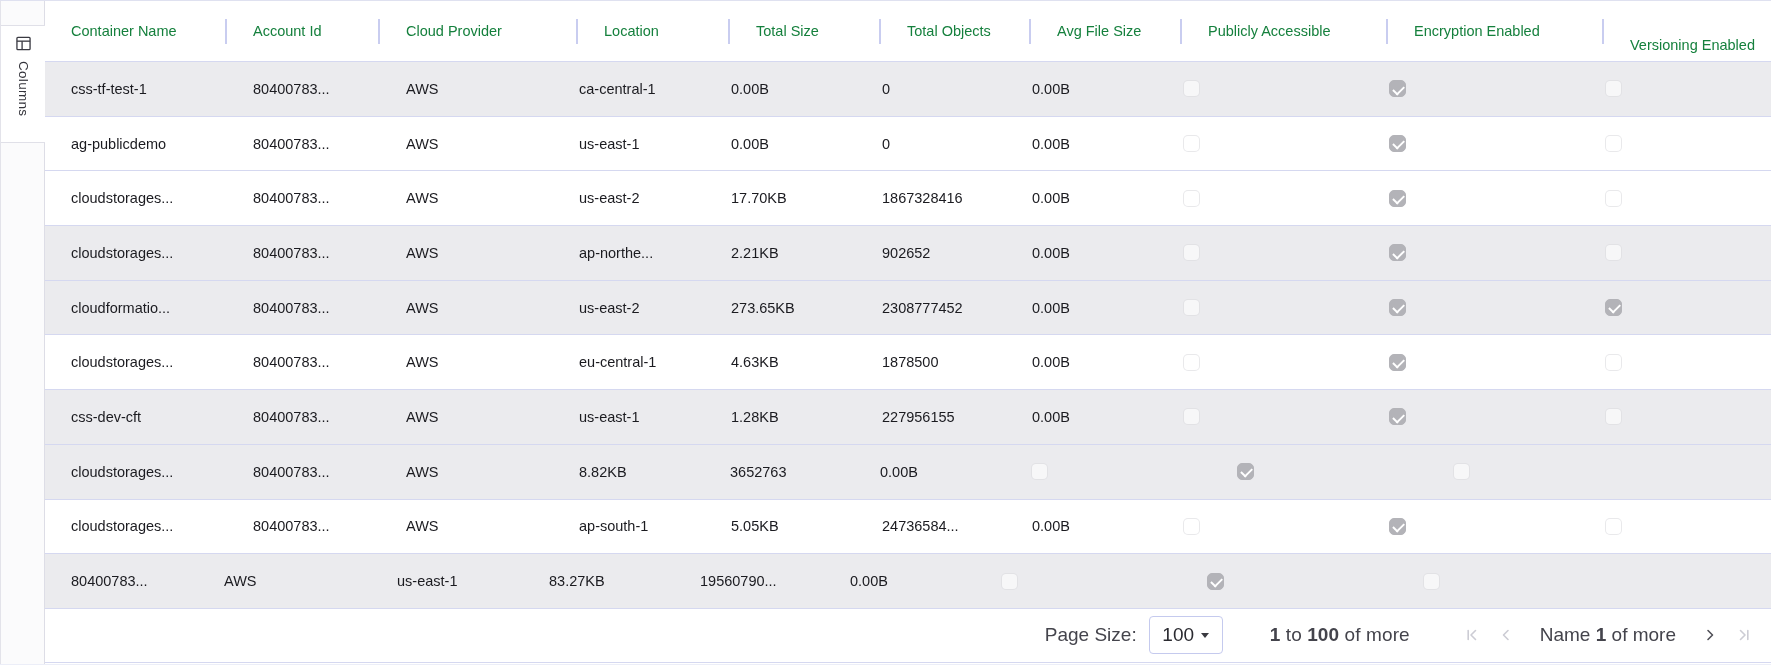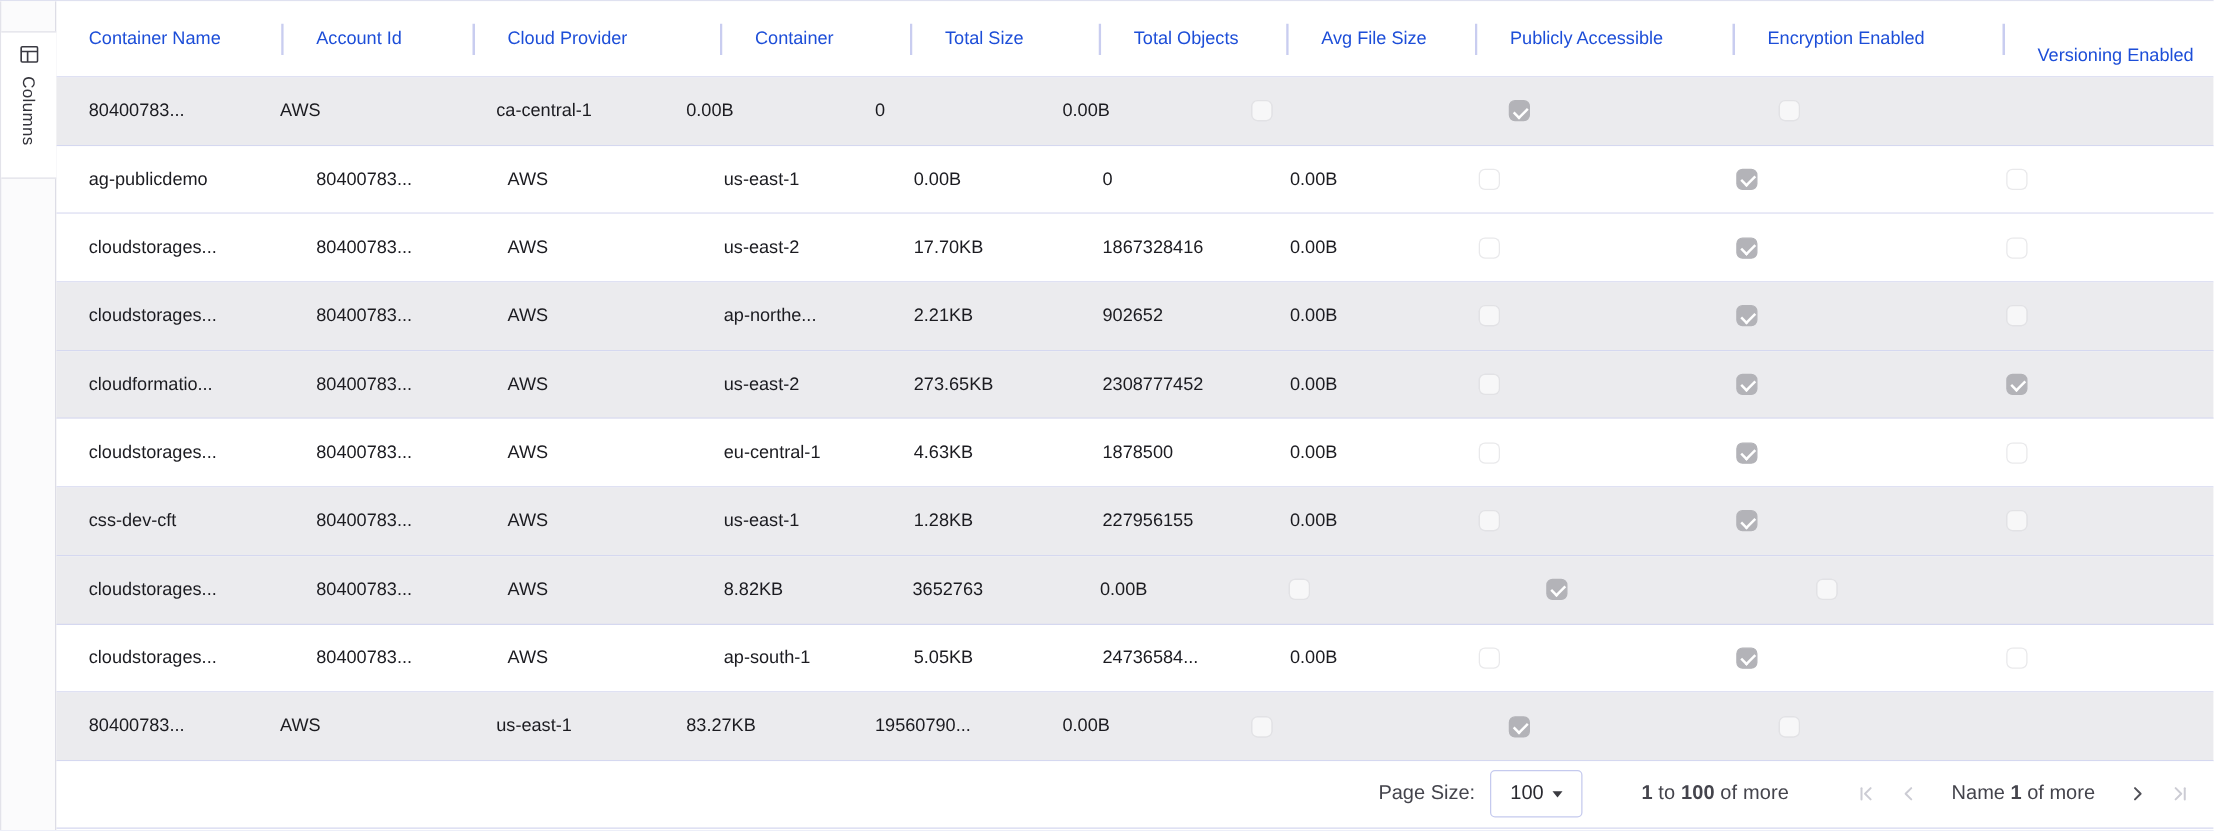--- a/index.html
+++ b/index.html
@@ -45,21 +45,21 @@
 
   .header-row {
     height:61px; flex:0 0 61px;
     display:flex; align-items:stretch;
     background:#ffffff;
     border-bottom:1px solid #d5d8f0;
   }
   .header-cell {
     display:flex; align-items:center;
     padding-left:26px;
-    font-size:14.5px; color:#1d4ed8;
+    font-size:14.5px; color:#15803d;
     position:relative;
     flex:0 0 auto;
     cursor:pointer;
     white-space:nowrap; overflow:hidden;
   }
   .header-cell::after {
     content:""; position:absolute; right:0; top:18px;
     width:2px; height:25px; background:#c9cdf0;
   }
   .header-filler { flex:1 1 auto; }
@@ -96,21 +96,21 @@
     border-left:2px solid #fff; border-bottom:2px solid #fff;
     transform:rotate(-45deg);
   }
 
   
   .paging-bar {
     height:54px; flex:0 0 54px;
     display:flex; align-items:center; justify-content:flex-end;
     background:#fff;
     border-bottom:1px solid #d5d8f0;
-    font-size:16px; color:#44444c;
+    font-size:19px; color:#44444c;
     padding-right:15px;
   }
   .page-size-label { margin-right:12px; }
   .page-size-select {
     height:38px; min-width:74px;
     border:1px solid #c5caee; border-radius:4px;
     background:#fff;
     display:flex; align-items:center; justify-content:center; gap:7px;
     padding:0 12px;
     cursor:pointer;
@@ -157,21 +157,21 @@
         <div class="header-cell" style="width: 182px;">
           <span>Container Name</span>
         </div>
         <div class="header-cell" style="width: 153px;">
           <span>Account Id</span>
         </div>
         <div class="header-cell" style="width: 198px;">
           <span>Cloud Provider</span>
         </div>
         <div class="header-cell" style="width: 152px;">
-          <span>Container</span>
+          <span>Location</span>
         </div>
         <div class="header-cell" style="width: 151px;">
           <span>Total Size</span>
         </div>
         <div class="header-cell" style="width: 150px;">
           <span>Total Objects</span>
         </div>
         <div class="header-cell" style="width: 151px;">
           <span>Avg File Size</span>
         </div>
@@ -181,20 +181,21 @@
         <div class="header-cell" style="width: 216px;">
           <span>Encryption Enabled</span>
         </div>
         <div class="header-cell" style="width: 192px; margin-top: 28px;">
           <span>Versioning Enabled</span>
         </div>
         <div class="header-filler"></div>
       </div>
     <div class="rows" id="rows">
         <div class="row shaded">
+          <div class="cell" style="width: 182px;">css-tf-test-1</div>
           <div class="cell" style="width: 153px;">80400783...</div>
           <div class="cell" style="width: 173px;">AWS</div>
           <div class="cell" style="width: 152px;">ca-central-1</div>
           <div class="cell" style="width: 151px;">0.00B</div>
           <div class="cell" style="width: 150px;">0</div>
           <div class="cell" style="width: 151px;">0.00B</div>
           <div class="cell" style="width: 206px;">
             <div class="cb"></div>
           </div>
           <div class="cell" style="width: 216px;">

